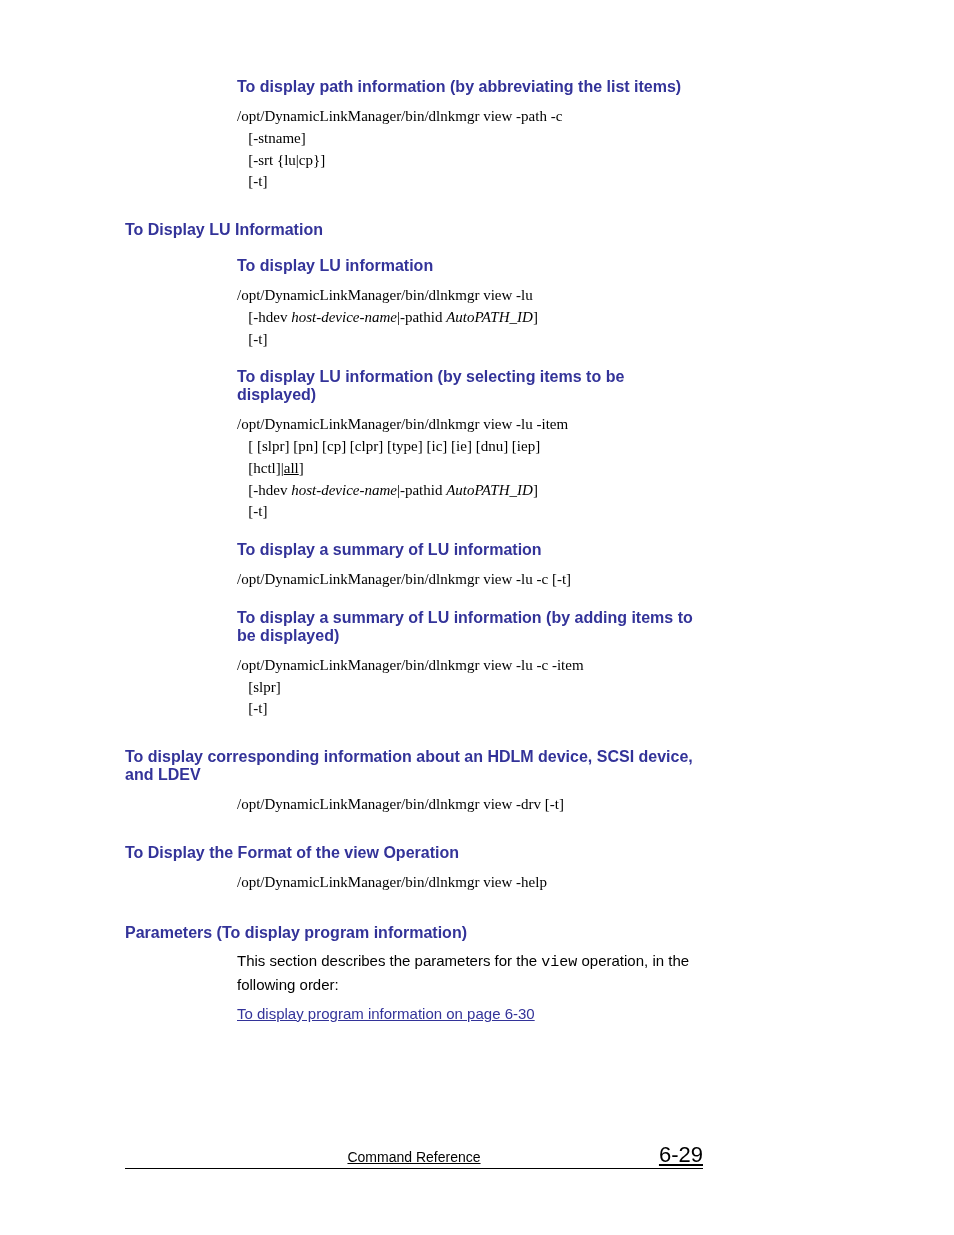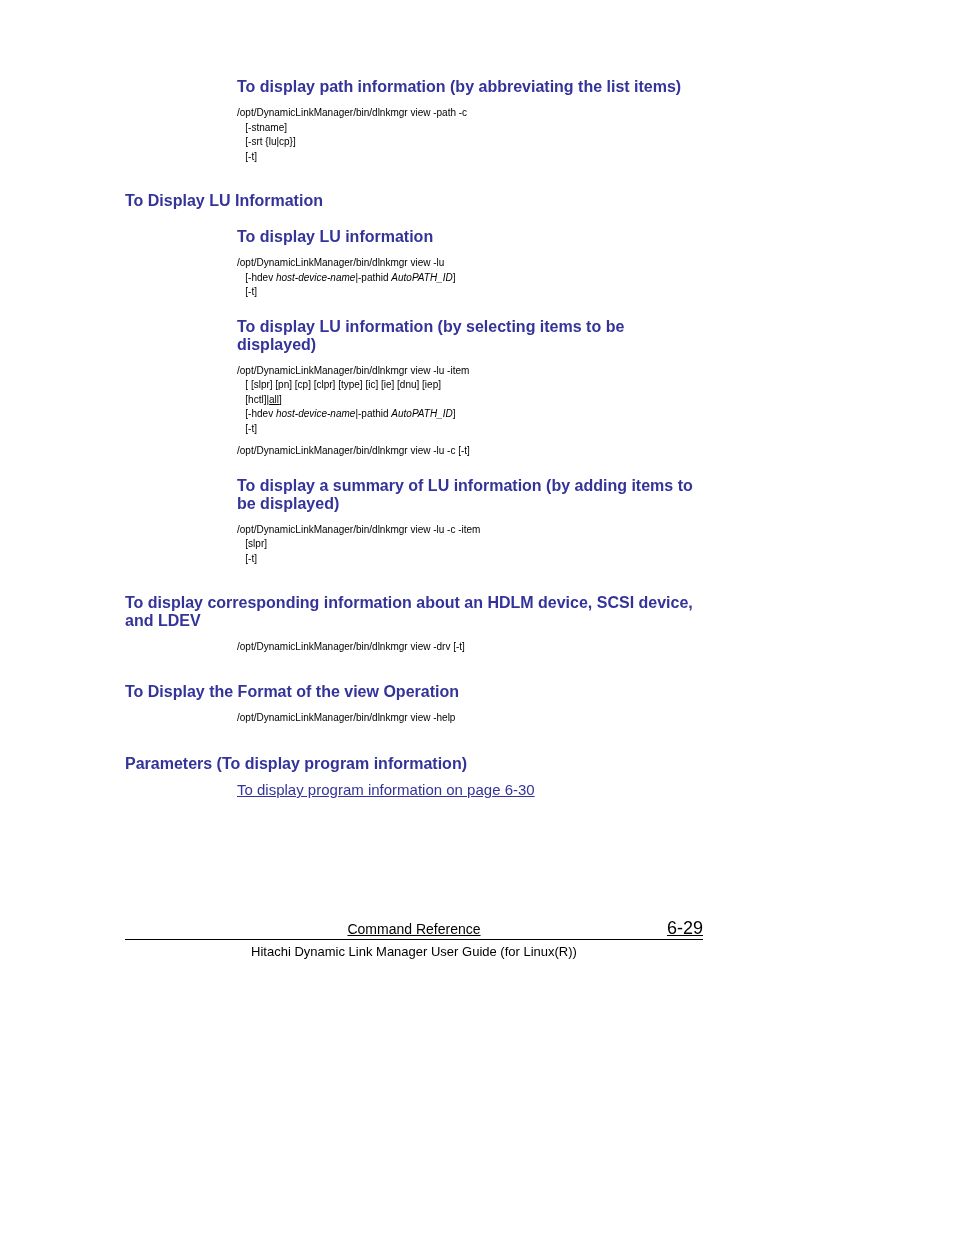--- a/index.html
+++ b/index.html
@@ -27,22 +27,22 @@
     font-size: 16px;
     margin: 28px 0 10px 0;
   }
   .h2 {
     color: #333399;
     font-weight: bold;
     font-size: 16px;
     margin: 30px 0 8px 0;
   }
   pre.code {
-    font-family: Liberation Sans, sans-serif;
-    font-size: 10px;
+    font-family: Liberation Serif, serif;
+    font-size: 15px;
     line-height: 1.45;
     margin: 8px 0 8px 112px;
     white-space: pre;
   }
   .body-text {
     font-size: 15px;
     line-height: 1.5;
     margin: 8px 0 8px 112px;
   }
   .inline-mono {
@@ -69,21 +69,21 @@
     justify-content: space-between;
     align-items: baseline;
     font-size: 14px;
     text-decoration: underline;
   }
   .footer-center {
     flex: 1;
     text-align: center;
   }
   .page-num {
-    font-size: 18px;
+    font-size: 22px;
     width: 60px;
     text-align: right;
   }
   .footer-left-spacer { width: 60px; }
   .footer-sub {
     text-align: center;
     font-size: 13px;
     margin-top: 2px;
   }
 </style>
@@ -105,39 +105,42 @@
    [-hdev </span><span class="italic">host-device-name</span><span>|-pathid </span><span class="italic">AutoPATH_ID</span><span>]
    [-t]</span></pre>
 
   <div class="h4">To display LU information (by selecting items to be displayed)</div>
   <pre class="code"><span>/opt/DynamicLinkManager/bin/dlnkmgr view -lu -item</span>
 <span>   [ [slpr] [pn] [cp] [clpr] [type] [ic] [ie] [dnu] [iep]</span>
 <span>   [hctl]|</span><span class="underline">all</span><span>]</span>
 <span>   [-hdev </span><span class="italic">host-device-name</span><span>|-pathid </span><span class="italic">AutoPATH_ID</span><span>]</span>
 <span>   [-t]</span></pre>
 
+  <div class="h4">To display a summary of LU information</div>
   <pre class="code">/opt/DynamicLinkManager/bin/dlnkmgr view -lu -c [-t]</pre>
 
   <div class="h4">To display a summary of LU information (by adding items to be displayed)</div>
   <pre class="code">/opt/DynamicLinkManager/bin/dlnkmgr view -lu -c -item
    [slpr]
    [-t]</pre>
 
   <div class="h3">To display corresponding information about an HDLM device, SCSI device, and LDEV</div>
   <pre class="code">/opt/DynamicLinkManager/bin/dlnkmgr view -drv [-t]</pre>
 
   <div class="h3">To Display the Format of the view Operation</div>
   <pre class="code">/opt/DynamicLinkManager/bin/dlnkmgr view -help</pre>
 
   <div class="h2">Parameters (To display program information)</div>
+  <div class="body-text">
+    <span>This section describes the parameters for the </span><span class="inline-mono">view</span><span> operation, in the following order:</span>
+  </div>
   <a class="xref">To display program information on page 6-30</a>
 
   <div class="footer">
     <div class="footer-row">
       <div class="footer-left-spacer"></div>
       <div class="footer-center">Command Reference</div>
       <div class="page-num">6-29</div>
     </div>
     <div class="footer-line"></div>
-    <div class="footer-sub">Hitachi Dynamic Link Manager User Guide (for Linux(R))</div>
   </div>
 
 </div>
 
 </body></html>

